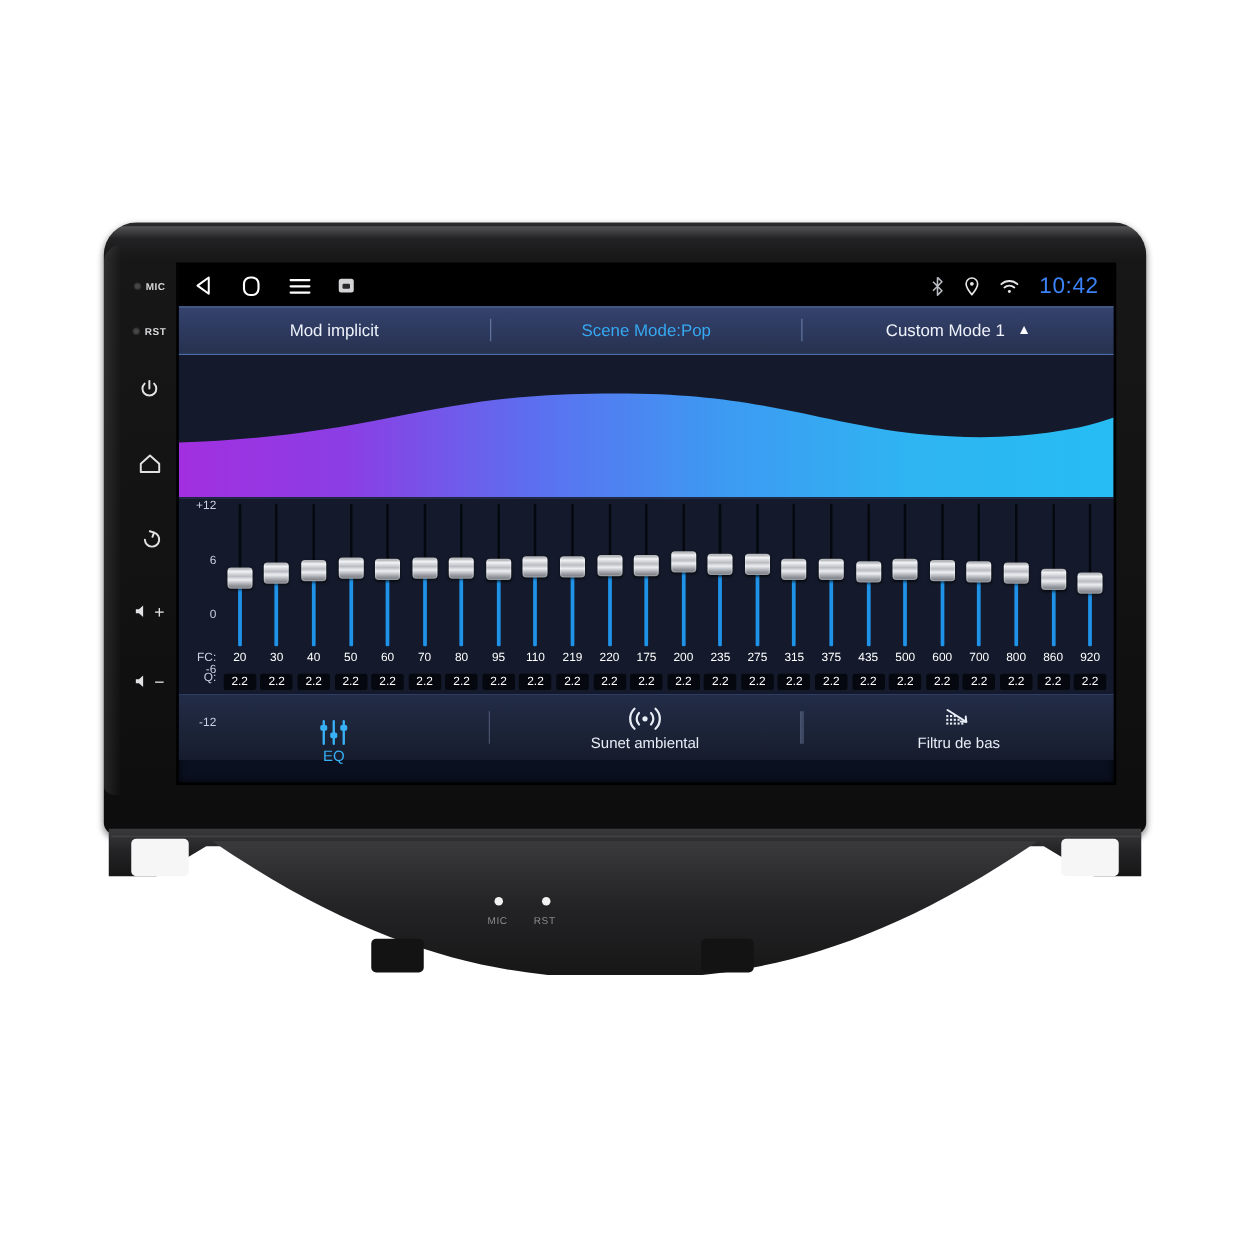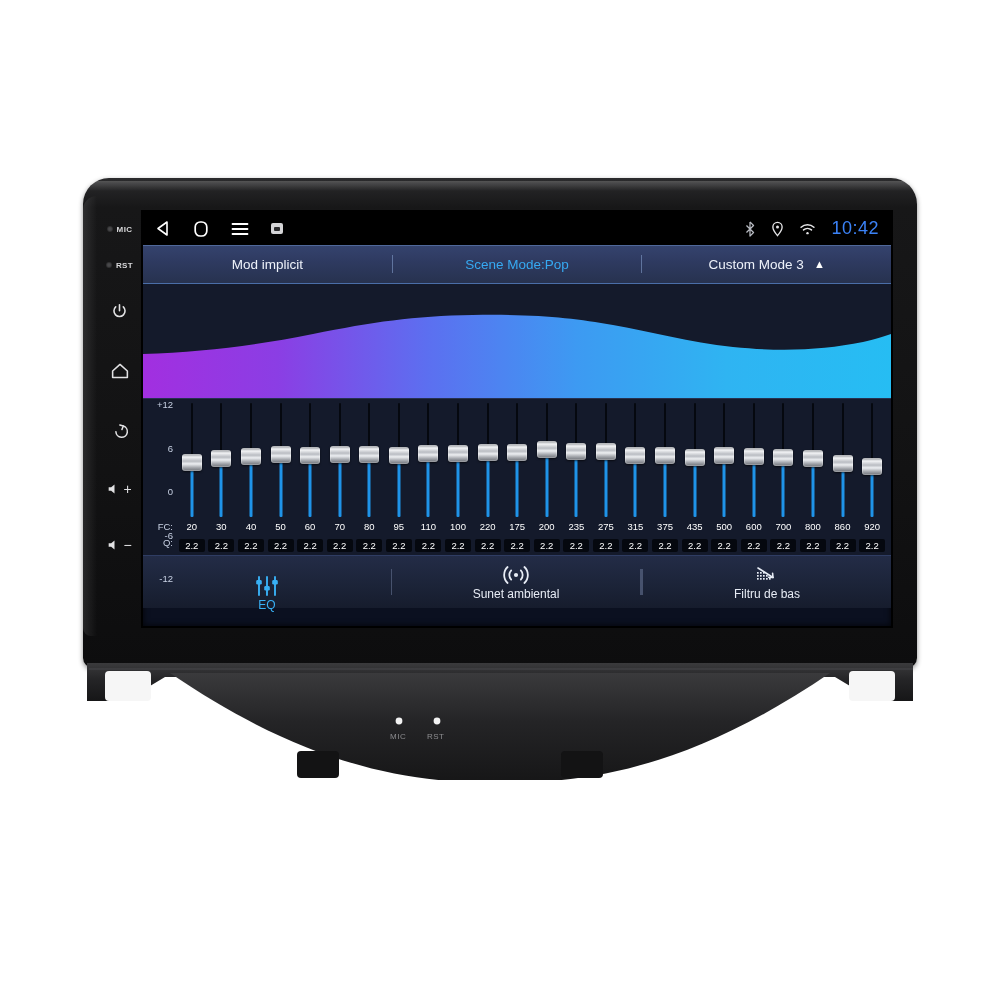--- a/index.html
+++ b/index.html
@@ -246,21 +246,21 @@
       <div class="modebar">
         <div class="mode-cell">
           <span>Mod implicit</span>
         </div>
         <div class="mode-sep"></div>
         <div class="mode-cell accent">
           <span>Scene Mode:Pop</span>
         </div>
         <div class="mode-sep"></div>
         <div class="mode-cell">
-          <span>Custom Mode 3</span>
+          <span>Custom Mode 1</span>
           <span class="mode-caret">▲</span>
         </div>
       </div>
 
       <div class="curve-wrap">
         <svg viewBox="0 0 748 114" preserveAspectRatio="none">
           <defs>
             <linearGradient id="curvegrad" x1="0" y1="0" x2="1" y2="0">
               <stop offset="0%" stop-color="#a22fe0"></stop>
               <stop offset="18%" stop-color="#8b3ee4"></stop>
@@ -411,21 +411,21 @@
           <div class="fccells">
               <div>20</div>
               <div>30</div>
               <div>40</div>
               <div>50</div>
               <div>60</div>
               <div>70</div>
               <div>80</div>
               <div>95</div>
               <div>110</div>
-              <div>100</div>
+              <div>219</div>
               <div>220</div>
               <div>175</div>
               <div>200</div>
               <div>235</div>
               <div>275</div>
               <div>315</div>
               <div>375</div>
               <div>435</div>
               <div>500</div>
               <div>600</div>

